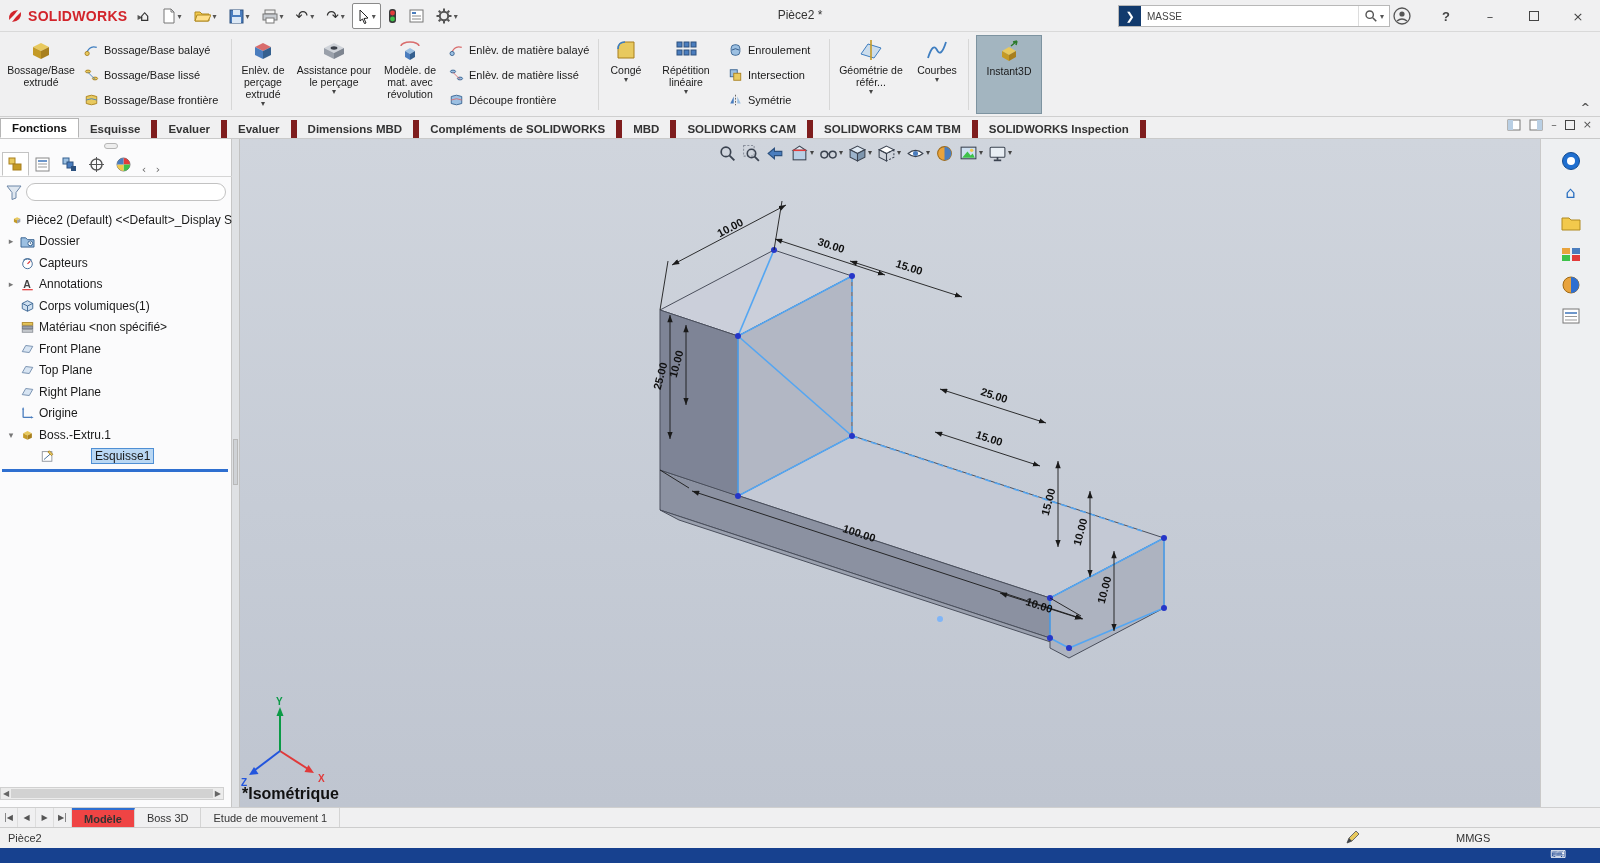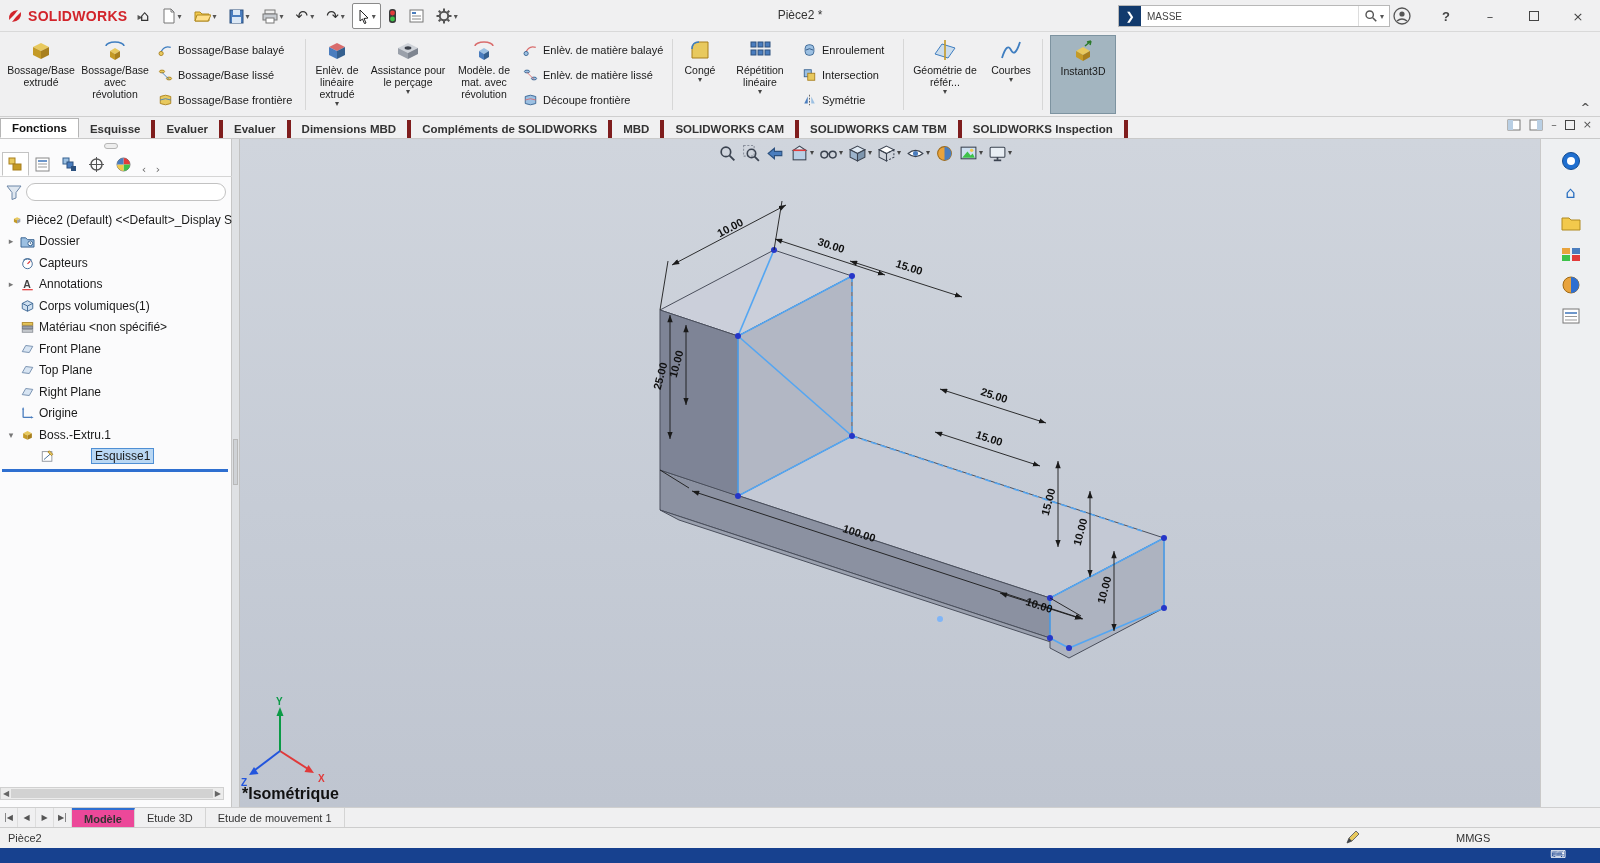--- a/index.html
+++ b/index.html
@@ -34,21 +34,21 @@
   .rbig .rlabel { font-size:10.5px; line-height:1.15; margin-top:2px; }
   .rcolsm { display:flex; flex-direction:column; justify-content:flex-start; padding:4px 4px 0 6px; gap:3px; }
   .rsm { display:flex; align-items:center; gap:5px; height:22px; color:#1a1a1a; font-size:11px; white-space:nowrap; }
   .rsep { width:1px; background:#d7d7d7; margin:4px 3px; }
   .caret { font-size:8px; color:#444; line-height:1; }
   #instant3d { width:66px; background:#a3b5c0; border:1px solid #7d93a0; margin-left:4px; }
   #ribbon-collapse { position:absolute; right:10px; bottom:2px; color:#555; font-weight:700; }
 
   
   #tabbar { position:absolute; left:0; top:117px; width:1600px; height:22px; background:#f0f0f1; border-bottom:1px solid #c9c9c9; display:flex; align-items:flex-end; }
-  .tab { padding:3px 11px; font-size:11.5px; font-weight:600; color:#333; border-right:4px solid #7f1d1d; }
+  .tab { padding:3px 11px; font-size:11.5px; font-weight:600; color:#333; border-right:6px solid #7f1d1d; }
   .tab.active { background:#ffffff; border:1px solid #b5b5b5; border-bottom:1px solid #fff; color:#111; }
   #docwin-controls { position:absolute; right:8px; top:1px; display:flex; align-items:center; gap:8px; color:#555; }
 
   
   #main { position:absolute; left:0; top:139px; width:1600px; height:668px; }
 
   
   #leftpanel { position:absolute; left:0; top:0; width:232px; height:668px; background:#fbfbfc; border-right:1px solid #c6c6c6; }
   #panel-pearl { position:absolute; left:104px; top:4px; width:14px; height:6px; border-radius:3px; border:1px solid #b5b5b5; background:#eee; }
   #ptabs { position:absolute; left:0; top:12px; width:232px; height:26px; display:flex; align-items:flex-end; border-bottom:1px solid #d5d5d5; padding-left:2px; }
@@ -80,21 +80,21 @@
   .dimtext { font-size:11px; font-weight:600; fill:#111; }
 
   
   #rightpane { position:absolute; left:1540px; top:0; width:60px; height:668px; background:#eef0f2; border-left:1px solid #c9c9c9; display:flex; flex-direction:column; align-items:center; padding-top:10px; gap:7px; }
   .rp-ic { width:24px; height:24px; display:flex; align-items:center; justify-content:center; }
 
   
   #sheettabs { position:absolute; left:0; top:807px; width:1600px; height:20px; background:#f0f0f1; border-top:1px solid #cfcfcf; display:flex; align-items:stretch; }
   .snav { width:18px; display:flex; align-items:center; justify-content:center; font-size:8px; color:#555; border-right:1px solid #ddd; }
   .stab { padding:2px 12px; display:flex; align-items:center; font-size:11px; color:#333; border-right:1px solid #d4d4d4; }
-  .stab.active { background:#ec4899; font-weight:700; border-top:2px solid #2e6fd0; }
+  .stab.active { background:#ef4444; font-weight:700; border-top:2px solid #2e6fd0; }
 
   
   #statusbar { position:absolute; left:0; top:827px; width:1600px; height:21px; background:#f1f1f1; border-top:1px solid #cdcdcd; }
   #status-doc { position:absolute; left:8px; top:4px; color:#333; }
   #status-units { position:absolute; left:1448px; top:4px; color:#333;margin-left:8px; }
   #status-edit { position:absolute; left:1345px; top:2px; }
 
   
   #taskstrip { position:absolute; left:0; top:848px; width:1600px; height:15px; background:#17418f; }
   #taskstrip .kbd { position:absolute; right:34px; top:0px; color:#fff; font-size:11px; }
@@ -228,29 +228,20 @@
 
 <div id="ribbon">
   <div class="rbig" style="width:74px">
     <svg width="26" height="24" viewBox="0 0 24 24">
         <polygon points="4,9 12,5 20,9 12,13" fill="#e8c95e"></polygon>
         <polygon points="4,9 12,13 12,21 4,17" fill="#c49a26"></polygon>
         <polygon points="20,9 12,13 12,21 20,17" fill="#a87f1d"></polygon>
       </svg>
     <span class="rlabel">Bossage/Base extrudé</span>
   </div>
-  <div class="rbig" style="width:74px">
-    <svg width="26" height="24" viewBox="0 0 24 24">
-        <path d="M3 8 A 9 4 0 0 1 21 8" fill="none" stroke="#3f7ec0" stroke-width="1.6"></path>
-        <polygon points="7,13 12,10 17,13 12,16" fill="#e8c95e"></polygon>
-        <polygon points="7,13 12,16 12,22 7,19" fill="#c49a26"></polygon>
-        <polygon points="17,13 12,16 12,22 17,19" fill="#a87f1d"></polygon>
-      </svg>
-    <span class="rlabel">Bossage/Base avec révolution</span>
-  </div>
   <div class="rcolsm" style="width:150px">
     <div class="rsm">
       <svg width="15" height="14" viewBox="0 0 16 16">
           <path d="M2 12 Q6 2 14 5" fill="none" stroke="#3f7ec0" stroke-width="1.4"></path>
           <circle cx="3" cy="12" r="2.4" fill="#e8c95e" stroke="#a87f1d"></circle>
         </svg>
       <span>Bossage/Base balayé</span>
     </div>
     <div class="rsm">
       <svg width="15" height="14" viewBox="0 0 16 16">
@@ -268,21 +259,21 @@
       <span>Bossage/Base frontière</span>
     </div>
   </div>
   <div class="rsep"></div>
   <div class="rbig" style="width:56px">
     <svg width="26" height="24" viewBox="0 0 24 24">
         <polygon points="4,9 12,5 20,9 12,13" fill="#d96c6c"></polygon>
         <polygon points="4,9 12,13 12,21 4,17" fill="#4a7dbe"></polygon>
         <polygon points="20,9 12,13 12,21 20,17" fill="#35608f"></polygon>
       </svg>
-    <span class="rlabel">Enlèv. de linéaire extrudé</span>
+    <span class="rlabel">Enlèv. de perçage extrudé</span>
     <span class="caret glyph">▾</span>
   </div>
   <div class="rbig" style="width:86px">
     <svg width="26" height="24" viewBox="0 0 24 24">
         <polygon points="2,10 12,5 22,10 12,15" fill="#cfd3d9"></polygon>
         <polygon points="2,10 12,15 12,21 2,16" fill="#9aa0aa"></polygon>
         <polygon points="22,10 12,15 12,21 22,16" fill="#7e8590"></polygon>
         <ellipse cx="12" cy="10" rx="3.4" ry="1.7" fill="#3c414a"></ellipse>
       </svg>
     <span class="rlabel">Assistance pour le perçage</span>
@@ -798,21 +789,21 @@
     </div>
   </div>
 </div>
 
 <div id="sheettabs">
   <div class="snav glyph">|◀</div>
   <div class="snav glyph">◀</div>
   <div class="snav glyph">▶</div>
   <div class="snav glyph">▶|</div>
   <div class="stab active">Modèle</div>
-  <div class="stab">Etude 3D</div>
+  <div class="stab">Boss 3D</div>
   <div class="stab">Etude de mouvement 1</div>
 </div>
 
 <div id="statusbar">
   <span id="status-doc">Pièce2</span>
   <span id="status-edit">
     <svg width="16" height="15" viewBox="0 0 16 15">
         <path d="M2 13 L4 8 L11 1 L14 4 L7 11 Z" fill="#e8c95e" stroke="#6b6b6b"></path>
         <path d="M2 13 L4 8 L7 11 Z" fill="#3c414a"></path>
       </svg>

